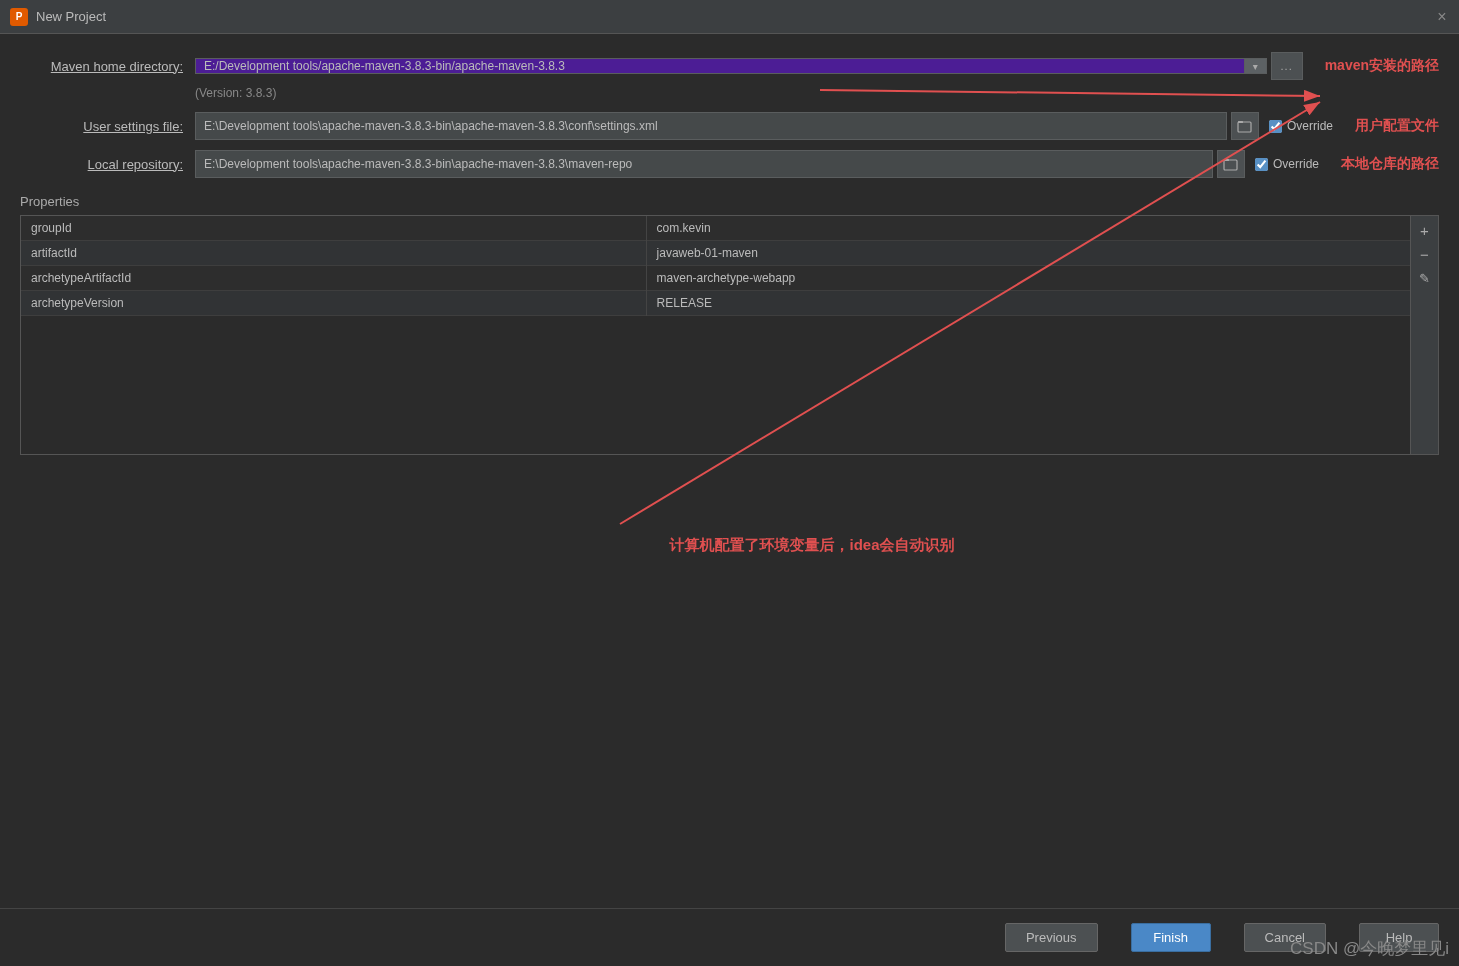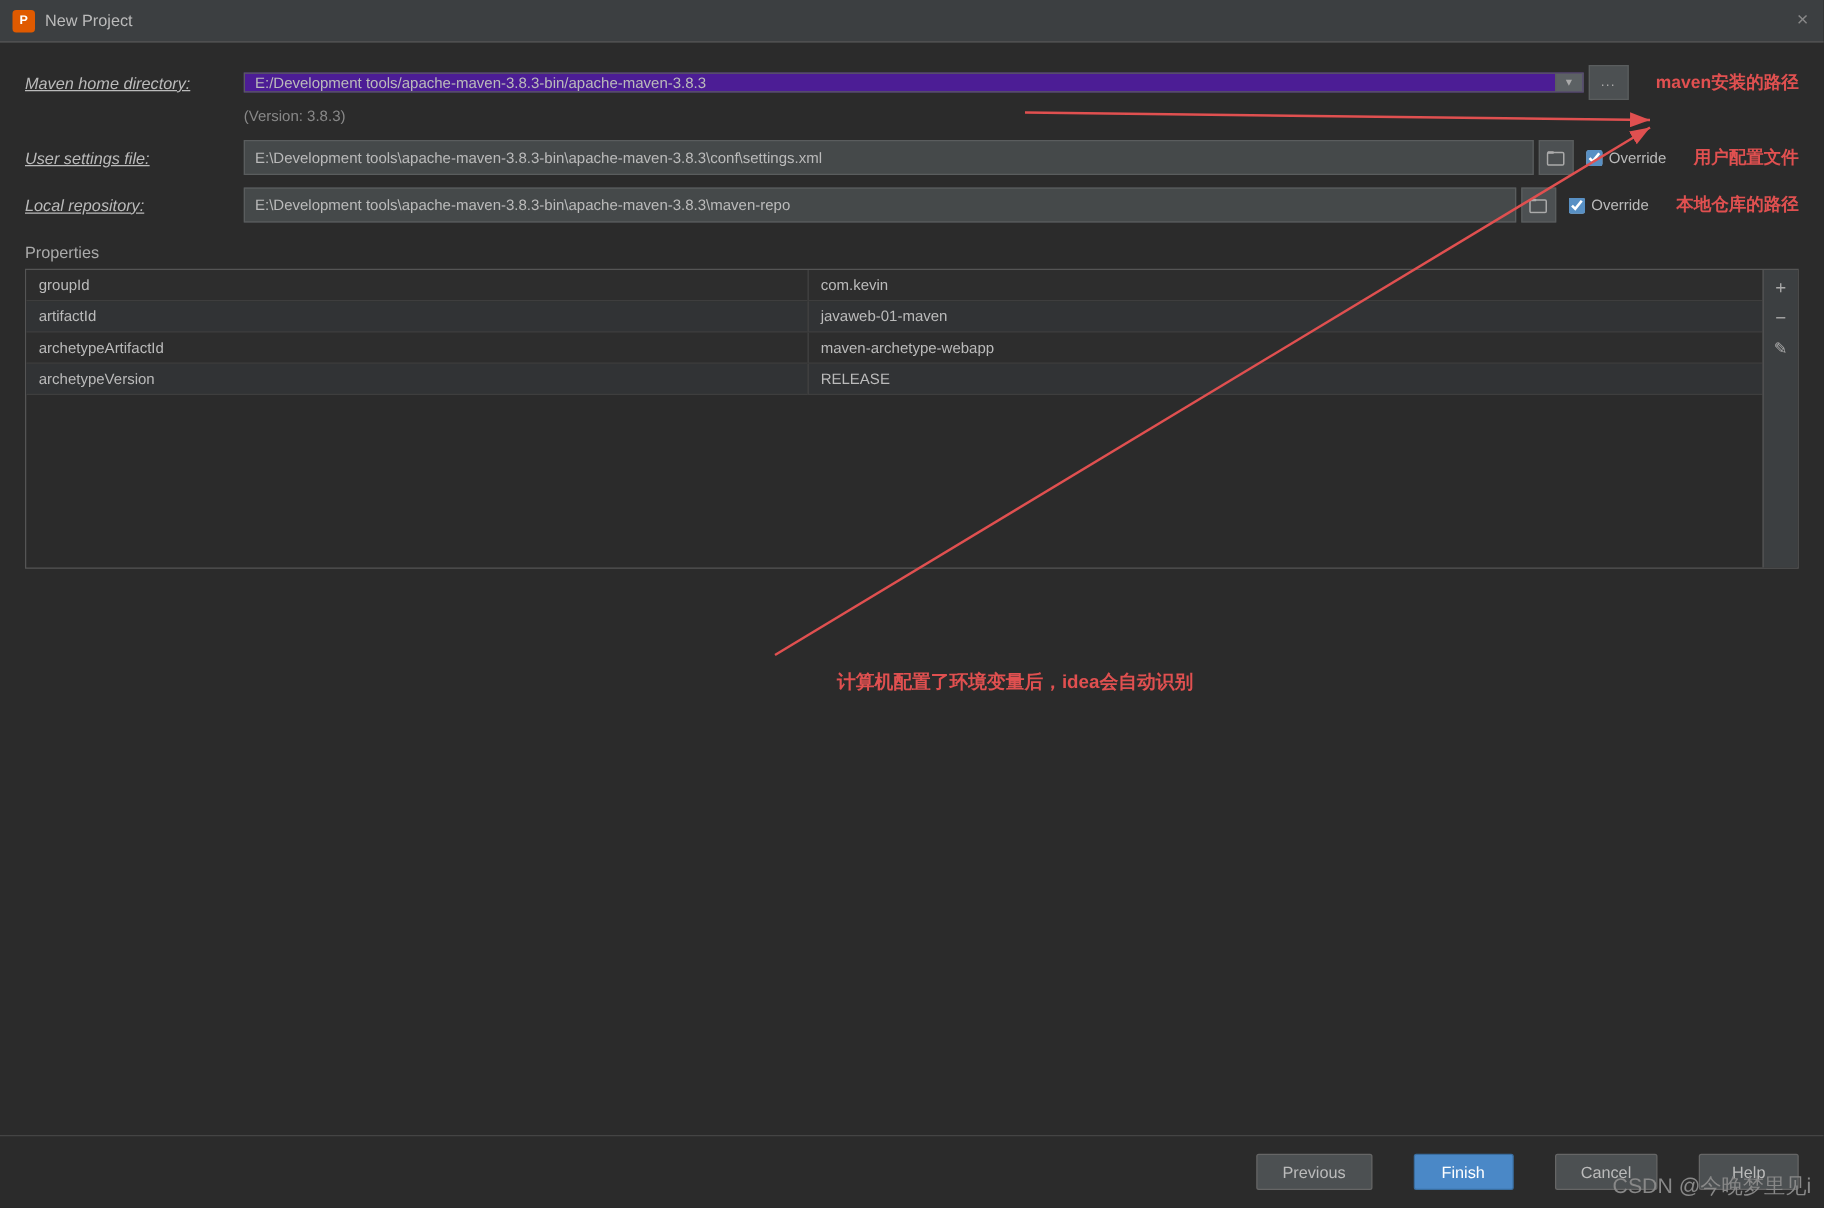--- a/index.html
+++ b/index.html
@@ -69,23 +69,23 @@
 
     .form-row {
       display: flex;
       align-items: center;
       margin-bottom: 10px;
     }
     .form-label {
       width: 175px;
       color: #bbbbbb;
       font-size: 13px;
+      text-align: right;
       padding-right: 12px;
       flex-shrink: 0;
-      font-style: italic;
     }
     .form-label span {
       text-decoration: underline;
     }
     .form-input-wrapper {
       flex: 1;
       display: flex;
       align-items: center;
       gap: 4px;
     }

